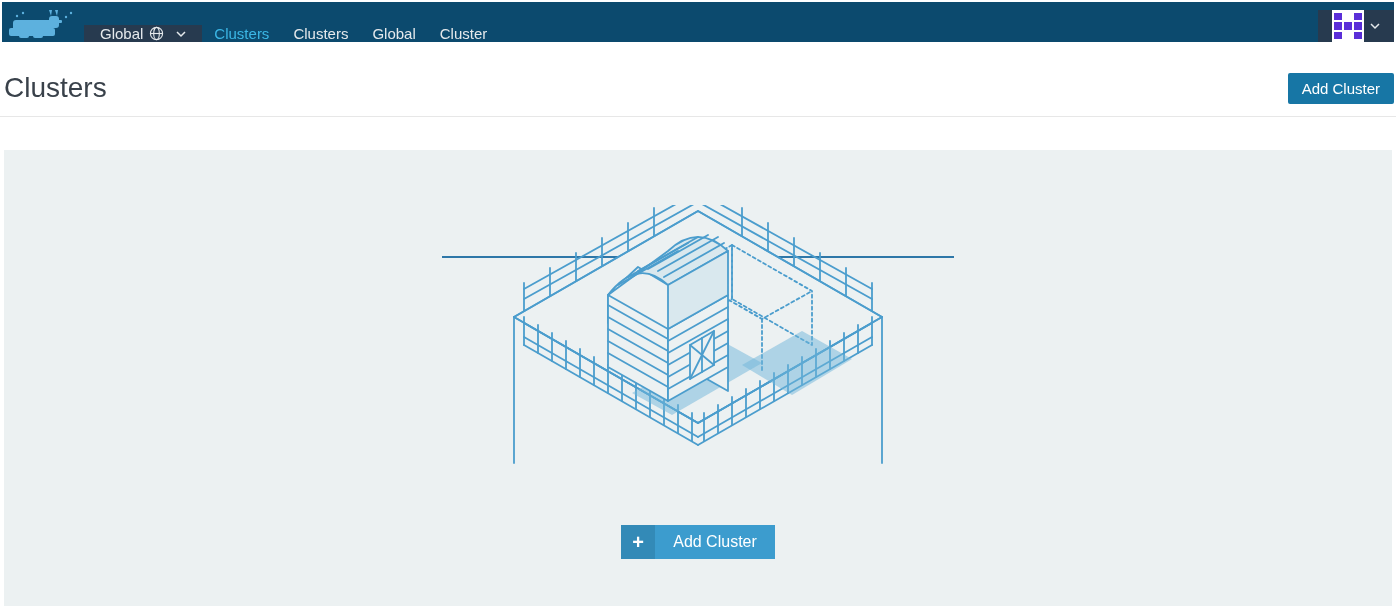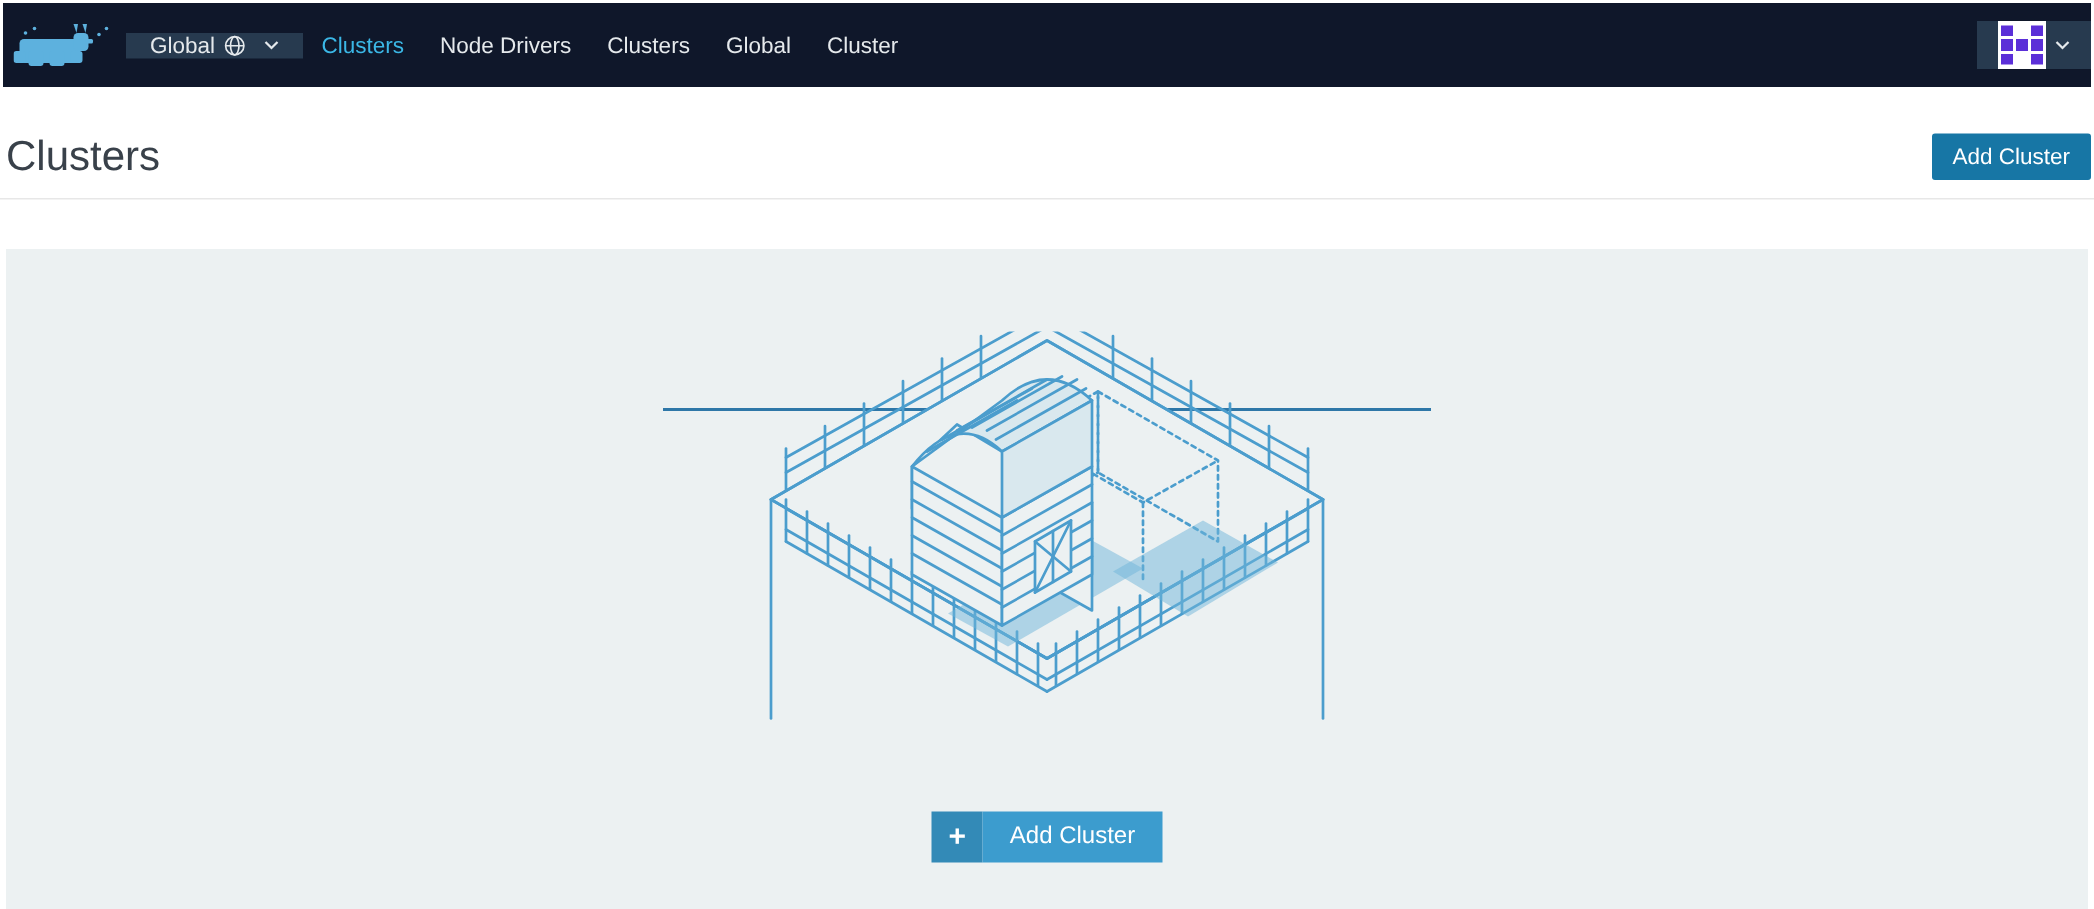--- a/index.html
+++ b/index.html
@@ -8,24 +8,24 @@
       box-sizing: border-box;
     }
     body {
       font-family: -apple-system, BlinkMacSystemFont, "Segoe UI", Helvetica, Arial, sans-serif;
       background: #fff;
       width: 1396px;
       height: 606px;
       overflow: hidden;
     }
     .topbar {
-      height: 56px;
-      background: #0f172a;
-      display: flex;
-      align-items: center;
+      height: 40px;
+      background: #0c4a6e;
+      display: flex;
+      align-items: flex-end;
       color: #fff;
       margin: 2px;
     }
     .logo-area {
       width: 82px;
       display: flex;
       align-items: center;
       justify-content: center;
       padding: 0 6px;
     }
@@ -197,23 +197,20 @@
     <svg class="chevron-down-small" viewBox="0 0 10 10" style="margin-left:6px">
       <path d="M1 3 L5 7 L9 3" fill="none" stroke="#e5e9ec" stroke-width="1.5"></path>
     </svg>
   </div>
 
   <div class="nav">
     <div class="nav-item active">
       <span>Clusters</span>
     </div>
     <div class="nav-item">
-      <span>Node Drivers</span>
-    </div>
-    <div class="nav-item">
       <span>Clusters</span>
     </div>
     <div class="nav-item">
       <span>Global</span>
     </div>
     <div class="nav-item">
       <span>Cluster</span>
     </div>
   </div>
 

